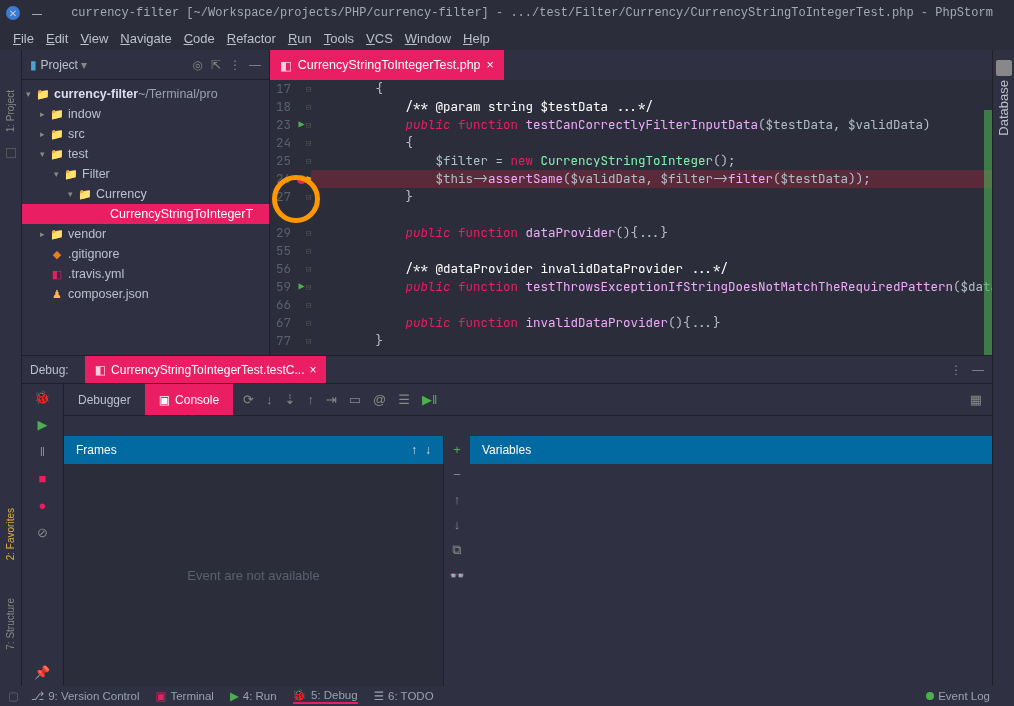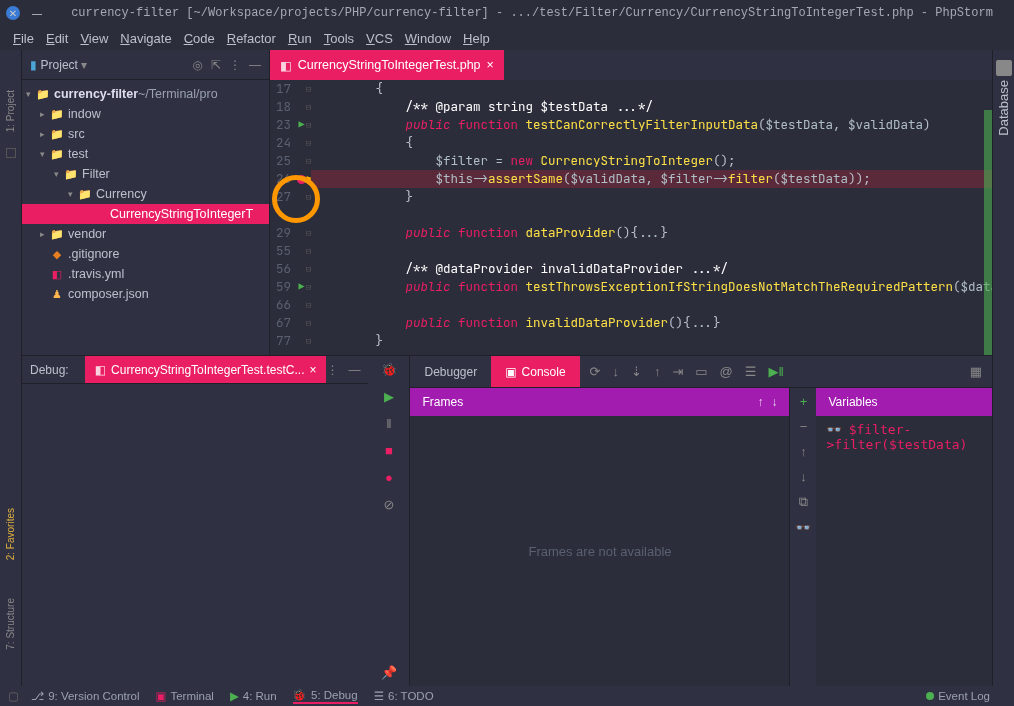--- a/index.html
+++ b/index.html
@@ -39,44 +39,44 @@
 .editor { flex: 1; display: flex; font-family: "JetBrains Mono", Consolas, monospace; font-size: 12.5px; line-height: 18px; overflow: hidden; position: relative; }
 .gutter { width: 38px; background: #2b2d3a; color: #5a6070; text-align: right; padding: 0 6px; }
 .gut-icons { width: 18px; background: #2b2d3a; }
 .fold-col { width: 16px; background: #2b2d3a; }
 .codeline { height: 18px; display: flex; align-items: center; }
 .code-body { flex: 1; }
 .code-body .row { height: 18px; white-space: pre; padding-left: 4px; }
 .row.bp { background: #5a2a3a; }
 .kw { color: #e91e63; font-style: italic; }
 .def { color: #e91e63; }
-.fn { color: #fde047; }
+.fn { color: #f0abfc; }
 .var { color: #b0bec5; }
 .cm { color: #ffffff; }
-.ty { color: #fde047; }
+.ty { color: #86efac; }
 .op { color: #b0bec5; }
 .txt { color: #bcc0cc; }
 .bpdot { width: 9px; height: 9px; background: #e91e63; border-radius: 50%; display: inline-block; }
 .run-arrow { color: #4caf50; font-size: 10px; }
 .highlight-circle { position: absolute; width: 48px; height: 48px; border: 5px solid #ff9800; border-radius: 50%; left: 2px; top: 95px; pointer-events: none; z-index: 10; }
-.debug-panel { flex: 1; display: flex; flex-direction: row; background: #2f3142; }
+.debug-panel { flex: 1; display: flex; flex-direction: column; background: #2f3142; }
 .debug-head { height: 28px; display: flex; align-items: center; padding: 0 8px; font-size: 12px; border-bottom: 1px solid #1f2028; }
 .debug-head .ico-row { margin-left: auto; display: flex; gap: 10px; color: #888; }
 .debug-tab { display: flex; align-items: center; padding: 0 10px; gap: 5px; margin-left: 16px; background: #e91e63; color: #fff; height: 100%; font-size: 12px; }
 .debug-inner { flex: 1; display: flex; }
 .debug-left { width: 42px; background: #2f3142; border-right: 1px solid #1f2028; display: flex; flex-direction: column; align-items: center; padding: 6px 0; gap: 12px; color: #888; }
-.debug-main { flex: 1; display: flex; flex-direction: column; }
+.debug-main { flex: 1; display: flex; flex-direction: column; gap: 20px; }
 .debug-toolbar { height: 32px; display: flex; align-items: center; background: #2f3142; border-bottom: 1px solid #1f2028; }
 .dtb-tabs { display: flex; height: 100%; }
 .dtb-tab { padding: 0 14px; display: flex; align-items: center; font-size: 12px; cursor: pointer; }
 .dtb-tab.hot { background: #e91e63; color: #fff; }
 .dtb-icons { display: flex; gap: 12px; padding: 0 10px; color: #888; font-size: 13px; }
 .debug-split { flex: 1; display: flex; }
 .frames { flex: 0 0 380px; background: #2b2d3a; display: flex; flex-direction: column; border-right: 1px solid #1f2028; }
-.pane-head { height: 28px; background: #a21caf; color: #fff; display: flex; align-items: center; padding: 0 12px; font-size: 12px; }
+.pane-head { height: 28px; background: #0369a1; color: #fff; display: flex; align-items: center; padding: 0 12px; font-size: 12px; }
 .pane-head .ico-row { margin-left: auto; display: flex; gap: 8px; color: rgba(255,255,255,0.8); }
 .frames-body { flex: 1; display: flex; align-items: center; justify-content: center; color: #5a6070; font-size: 13px; }
 .vars { flex: 1; display: flex; flex-direction: column; }
 .vars-tools { width: 26px; background: #2f3142; display: flex; flex-direction: column; align-items: center; padding: 6px 0; gap: 10px; color: #888; }
 .vars-content { flex: 1; background: #2b2d3a; padding: 6px 10px; font-family: Consolas, monospace; font-size: 13px; }
 .glasses { color: #4caf50; margin-right: 6px; }
 .status-bar { position: absolute; bottom: 0; left: 0; right: 0; height: 20px; background: #2f3142; display: flex; align-items: center; padding: 0 8px; font-size: 11.5px; color: #9aa0b0; }
 .status-bar .grp { display: flex; align-items: center; gap: 4px; margin-right: 16px; cursor: pointer; }
 .status-bar .right { margin-left: auto; }
 .evt-dot { width: 8px; height: 8px; background: #4caf50; border-radius: 50%; display: inline-block; }
@@ -345,39 +345,36 @@
           </div>
           <div class="debug-split">
             <div class="frames">
               <div class="pane-head">
                 <span>Frames</span>
                 <div class="ico-row">
                   <span>↑</span>
                   <span>↓</span>
                 </div>
               </div>
-              <div class="frames-body">Frames are not available</div>
+              <div class="frames-body">Event are not available</div>
             </div>
             <div class="vars">
               <div style="display:flex;flex:1">
                 <div class="vars-tools">
                   <span style="color:#4caf50">+</span>
                   <span>−</span>
                   <span>↑</span>
                   <span>↓</span>
                   <span>⧉</span>
                   <span style="color:#e91e63">👓</span>
                 </div>
                 <div style="flex:1;display:flex;flex-direction:column">
                   <div class="pane-head">
                     <span>Variables</span>
                   </div>
-                  <div class="vars-content">
-                    <span class="glasses">👓</span><span style="color:#e91e63">$filter-&gt;filter($testData)</span>
-                  </div>
                 </div>
               </div>
             </div>
           </div>
         </div>
       </div>
     </div>
   </div>
 </div>
 

